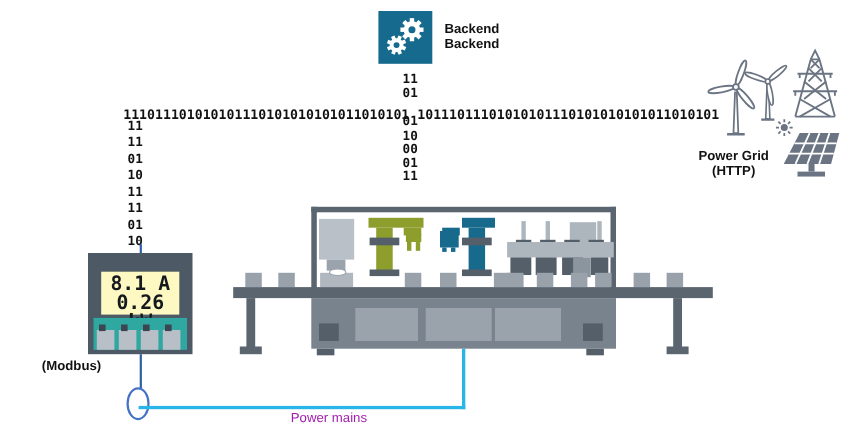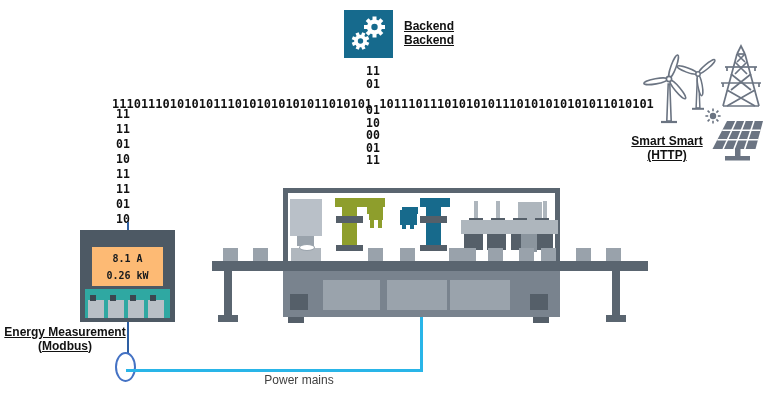--- a/index.html
+++ b/index.html
@@ -3,22 +3,22 @@
 <meta charset="utf-8">
 <style>
   * { margin:0; padding:0; box-sizing:border-box; }
   html,body { background:#fff; }
   #canvas { position:relative; width:776px; height:401px; background:#ffffff;
             font-family:"Liberation Sans", sans-serif; color:#1a1a1a; overflow:hidden; }
   .abs { position:absolute; }
   .bin { position:absolute; font-family:"DejaVu Sans Mono", monospace; font-weight:bold; color:#111; }
   .bin-h { left:112px; top:97px; font-size:12px; white-space:pre; letter-spacing:0; }
   .bin-col { display:flex; flex-direction:column; }
-  .lbl { position:absolute; font-weight:bold; font-size:12px; line-height:13.5px; text-align:center; color:#111;text-decoration:underline; }
-  .lbl-reg { position:absolute; font-weight:normal; font-size:12px; text-align:center; color:#404040; }
+  .lbl { position:absolute; font-weight:bold; font-size:12px; line-height:13.5px; text-align:center; color:#111; }
+  .lbl-reg { position:absolute; font-weight:normal; font-size:12px; text-align:center; color:#a21caf; }
   .gray-d { background:#5a6570; }
   .gray-m { background:#79838e; }
   .gray-l { background:#9aa3ac; }
   .gray-xl{ background:#b9c0c8; }
   .dark   { background:#555f69; }
   .product { position:absolute; top:248px; width:15px; height:13px; background:#99a2ab; }
   .lcd-line { line-height:17px; }
 </style>
 </head>
 <body>
@@ -73,38 +73,37 @@
   <div class="bin bin-col" style="left:366px; top:104px; font-size:11.5px; line-height:12.6px;">
     <div>01</div>
     <div>10</div>
     <div>00</div>
     <div>01</div>
     <div>11</div>
   </div>
 
   <div class="abs" style="left:127px; top:222px; width:2px; height:9px; background:#2e5fa3;"></div>
   <div class="abs" style="left:80px; top:230px; width:95px; height:92px; background:#4d5964;">
-    <div class="abs" style="left:12px; top:17px; width:71px; height:39px; background:#fdba74;
-                            font-family:'DejaVu Sans Mono',monospace; font-weight:bold; font-size:10px;
+    <div class="abs" style="left:12px; top:17px; width:71px; height:39px; background:#fef9c3;
+                            font-family:'DejaVu Sans Mono',monospace; font-weight:bold; font-size:18px;
                             color:#15191d; text-align:center; padding-top:3px;">
       <div class="lcd-line">8.1 A</div>
       <div class="lcd-line">0.26 kW</div>
     </div>
     <div class="abs" style="left:5px; top:59px; width:85px; height:29px; background:#2fa8a2;"></div>
     <div class="abs" style="left:8px; top:70px; width:16px; height:18px; background:#b8bfc6;"></div>
     <div class="abs" style="left:28px; top:70px; width:16px; height:18px; background:#b8bfc6;"></div>
     <div class="abs" style="left:48px; top:70px; width:16px; height:18px; background:#b8bfc6;"></div>
     <div class="abs" style="left:68px; top:70px; width:16px; height:18px; background:#b8bfc6;"></div>
     <div class="abs" style="left:10px; top:65px; width:6px; height:6px; background:#3c4650;"></div>
     <div class="abs" style="left:30px; top:65px; width:6px; height:6px; background:#3c4650;"></div>
     <div class="abs" style="left:50px; top:65px; width:6px; height:6px; background:#3c4650;"></div>
     <div class="abs" style="left:70px; top:65px; width:6px; height:6px; background:#3c4650;"></div>
   </div>
   <div class="lbl" style="left:3px; top:326px; width:124px;">
-    <div>Energy Measurement</div>
     <div>(Modbus)</div>
   </div>
 
   <div class="abs" style="left:127px; top:322px; width:2px; height:31px; background:#2e5fa3;"></div>
   <div class="abs" style="left:115px; top:352px; width:21px; height:30px; border:2px solid #4472c4; border-radius:50%; background:transparent;"></div>
   <div class="abs" style="left:126px; top:369px; width:297px; height:3px; background:#29b5e8;"></div>
   <div class="abs" style="left:420px; top:317px; width:3px; height:55px; background:#29b5e8;"></div>
   <div class="lbl-reg" style="left:229px; top:373px; width:140px;">Power mains</div>
 
   <div class="abs gray-d" style="left:283px; top:188px; width:277px; height:5px;"></div>
@@ -242,17 +241,17 @@
           <path d="M736,121 L723.2,149"></path>
           <path d="M745,121 L734,149"></path>
           <path d="M754,121 L744.7,149"></path>
         </g>
         <rect x="735" y="149" width="5.5" height="7" fill="#6b7482"></rect>
         <rect x="725" y="156" width="25" height="4.5" fill="#6b7482"></rect>
       </g>
     </svg>
   </div>
   <div class="lbl" style="left:597px; top:135px; width:140px;">
-    <div>Smart Smart</div>
+    <div>Power Grid</div>
     <div>(HTTP)</div>
   </div>
 
 </div>
 
 </body></html>

